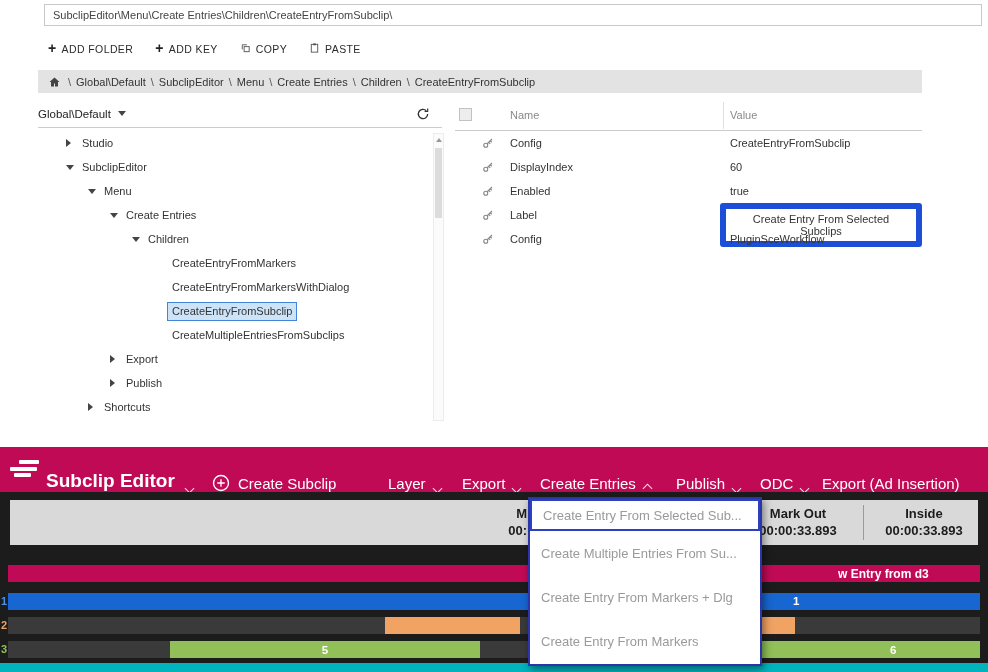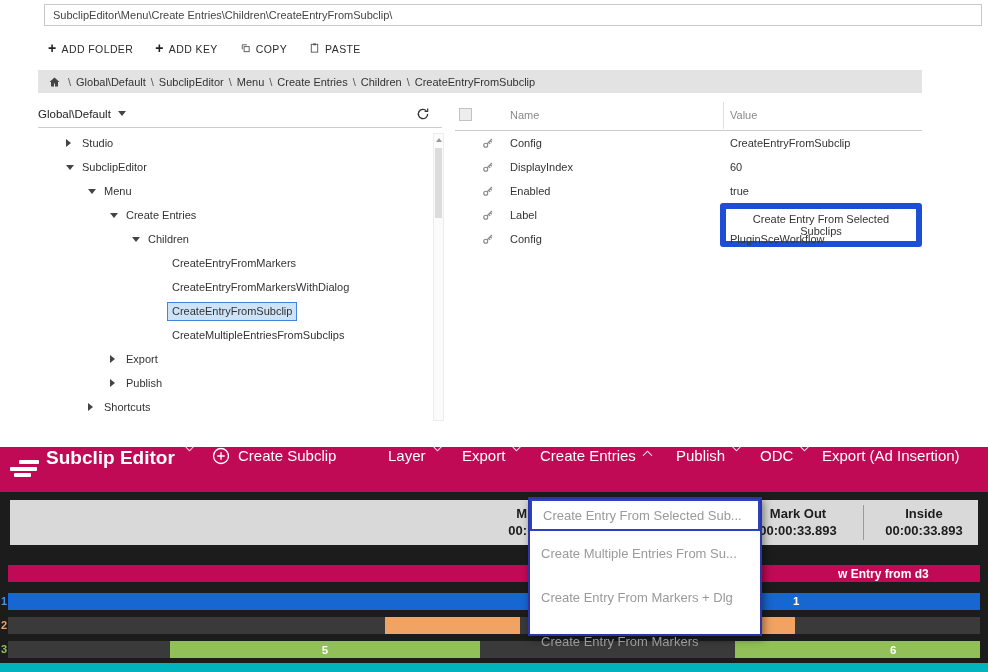--- a/index.html
+++ b/index.html
@@ -57,21 +57,21 @@
   .trow .kicon { position:absolute; left:27px; top:6px; display:flex; }
   .trow .nm { position:absolute; left:55px; top:6px; font-size:11px; color:#333; }
   .trow .vl { position:absolute; left:275px; top:6px; font-size:11px; color:#333; }
   .trow .vl.boxed {
     left:265px; top:0px; padding:4px 9px; border:6px solid #1d4ed8;
     border-radius:3px; background:#fff; cursor:pointer;
   }
 
   
   .editor-bar { position:absolute; left:0; top:447px; width:988px; height:45px; background:#c00a55; }
-  .mitem { position:absolute; top:0; height:45px; display:flex; align-items:flex-start; gap:8px; color:#fff; font-size:15px; font-weight:500; cursor:pointer; white-space:nowrap; }
+  .mitem { position:absolute; top:0; height:45px; display:flex; align-items:flex-end; gap:8px; color:#fff; font-size:15px; font-weight:500; cursor:pointer; white-space:nowrap; }
   .chev { width:7px; height:7px; border-right:1.6px solid rgba(255,255,255,.88); border-bottom:1.6px solid rgba(255,255,255,.88); transform:rotate(45deg); margin-top:-4px; }
   .chev.up { transform:rotate(-135deg); margin-top:5px; }
   .logo { position:absolute; left:10px; top:13px; width:30px; height:20px; cursor:pointer; }
   .logo i { display:block; background:#fff; height:4px; margin-bottom:2.5px; border-radius:1px; }
   .logo i:nth-child(1){ width:20px; margin-left:9px; }
   .logo i:nth-child(2){ width:27px; margin-left:0; }
   .logo i:nth-child(3){ width:17px; margin-left:4px; }
   .apptitle { left:46px; font-size:19px; font-weight:700; gap:11px; }
 
   .stage { position:absolute; left:0; top:492px; width:988px; height:180px; background:#1c1c1c; }
@@ -98,21 +98,21 @@
   .seg-lbl { color:#fff; font-size:11.5px; font-weight:700; }
   .off6 { margin-left:155px; }
   .t1lbl { position:absolute; left:785px; top:2px; color:#fff; font-size:11.5px; font-weight:700; }
   .idx { position:absolute; left:1px; font-size:11px; font-weight:700; width:8px; }
   .idx1 { top:103px; color:#4a90e2; }
   .idx2 { top:127px; color:#f0a363; }
   .idx3 { top:151px; color:#90c057; }
   .tealbar { position:absolute; left:0; top:171px; width:988px; height:9px; background:#00b3bd; }
 
   .dropdown {
-    position:absolute; left:528px; top:497px; width:234px; height:139px;
+    position:absolute; left:528px; top:497px; width:234px; height:169px;
     background:#fff; border:2px solid #2a35a8; z-index:30;
     box-shadow:2px 3px 8px rgba(0,0,0,.45);
   }
   .dd-item { display:flex; align-items:center; padding-left:11px; color:#9a9a9a; font-size:13px; cursor:pointer; }
   .dd-item.first { height:32px; border:2px solid #2a41c2; }
   .dd-item:not(.first) { height:44px; }
 </style>
 </head>
 <body>
 

